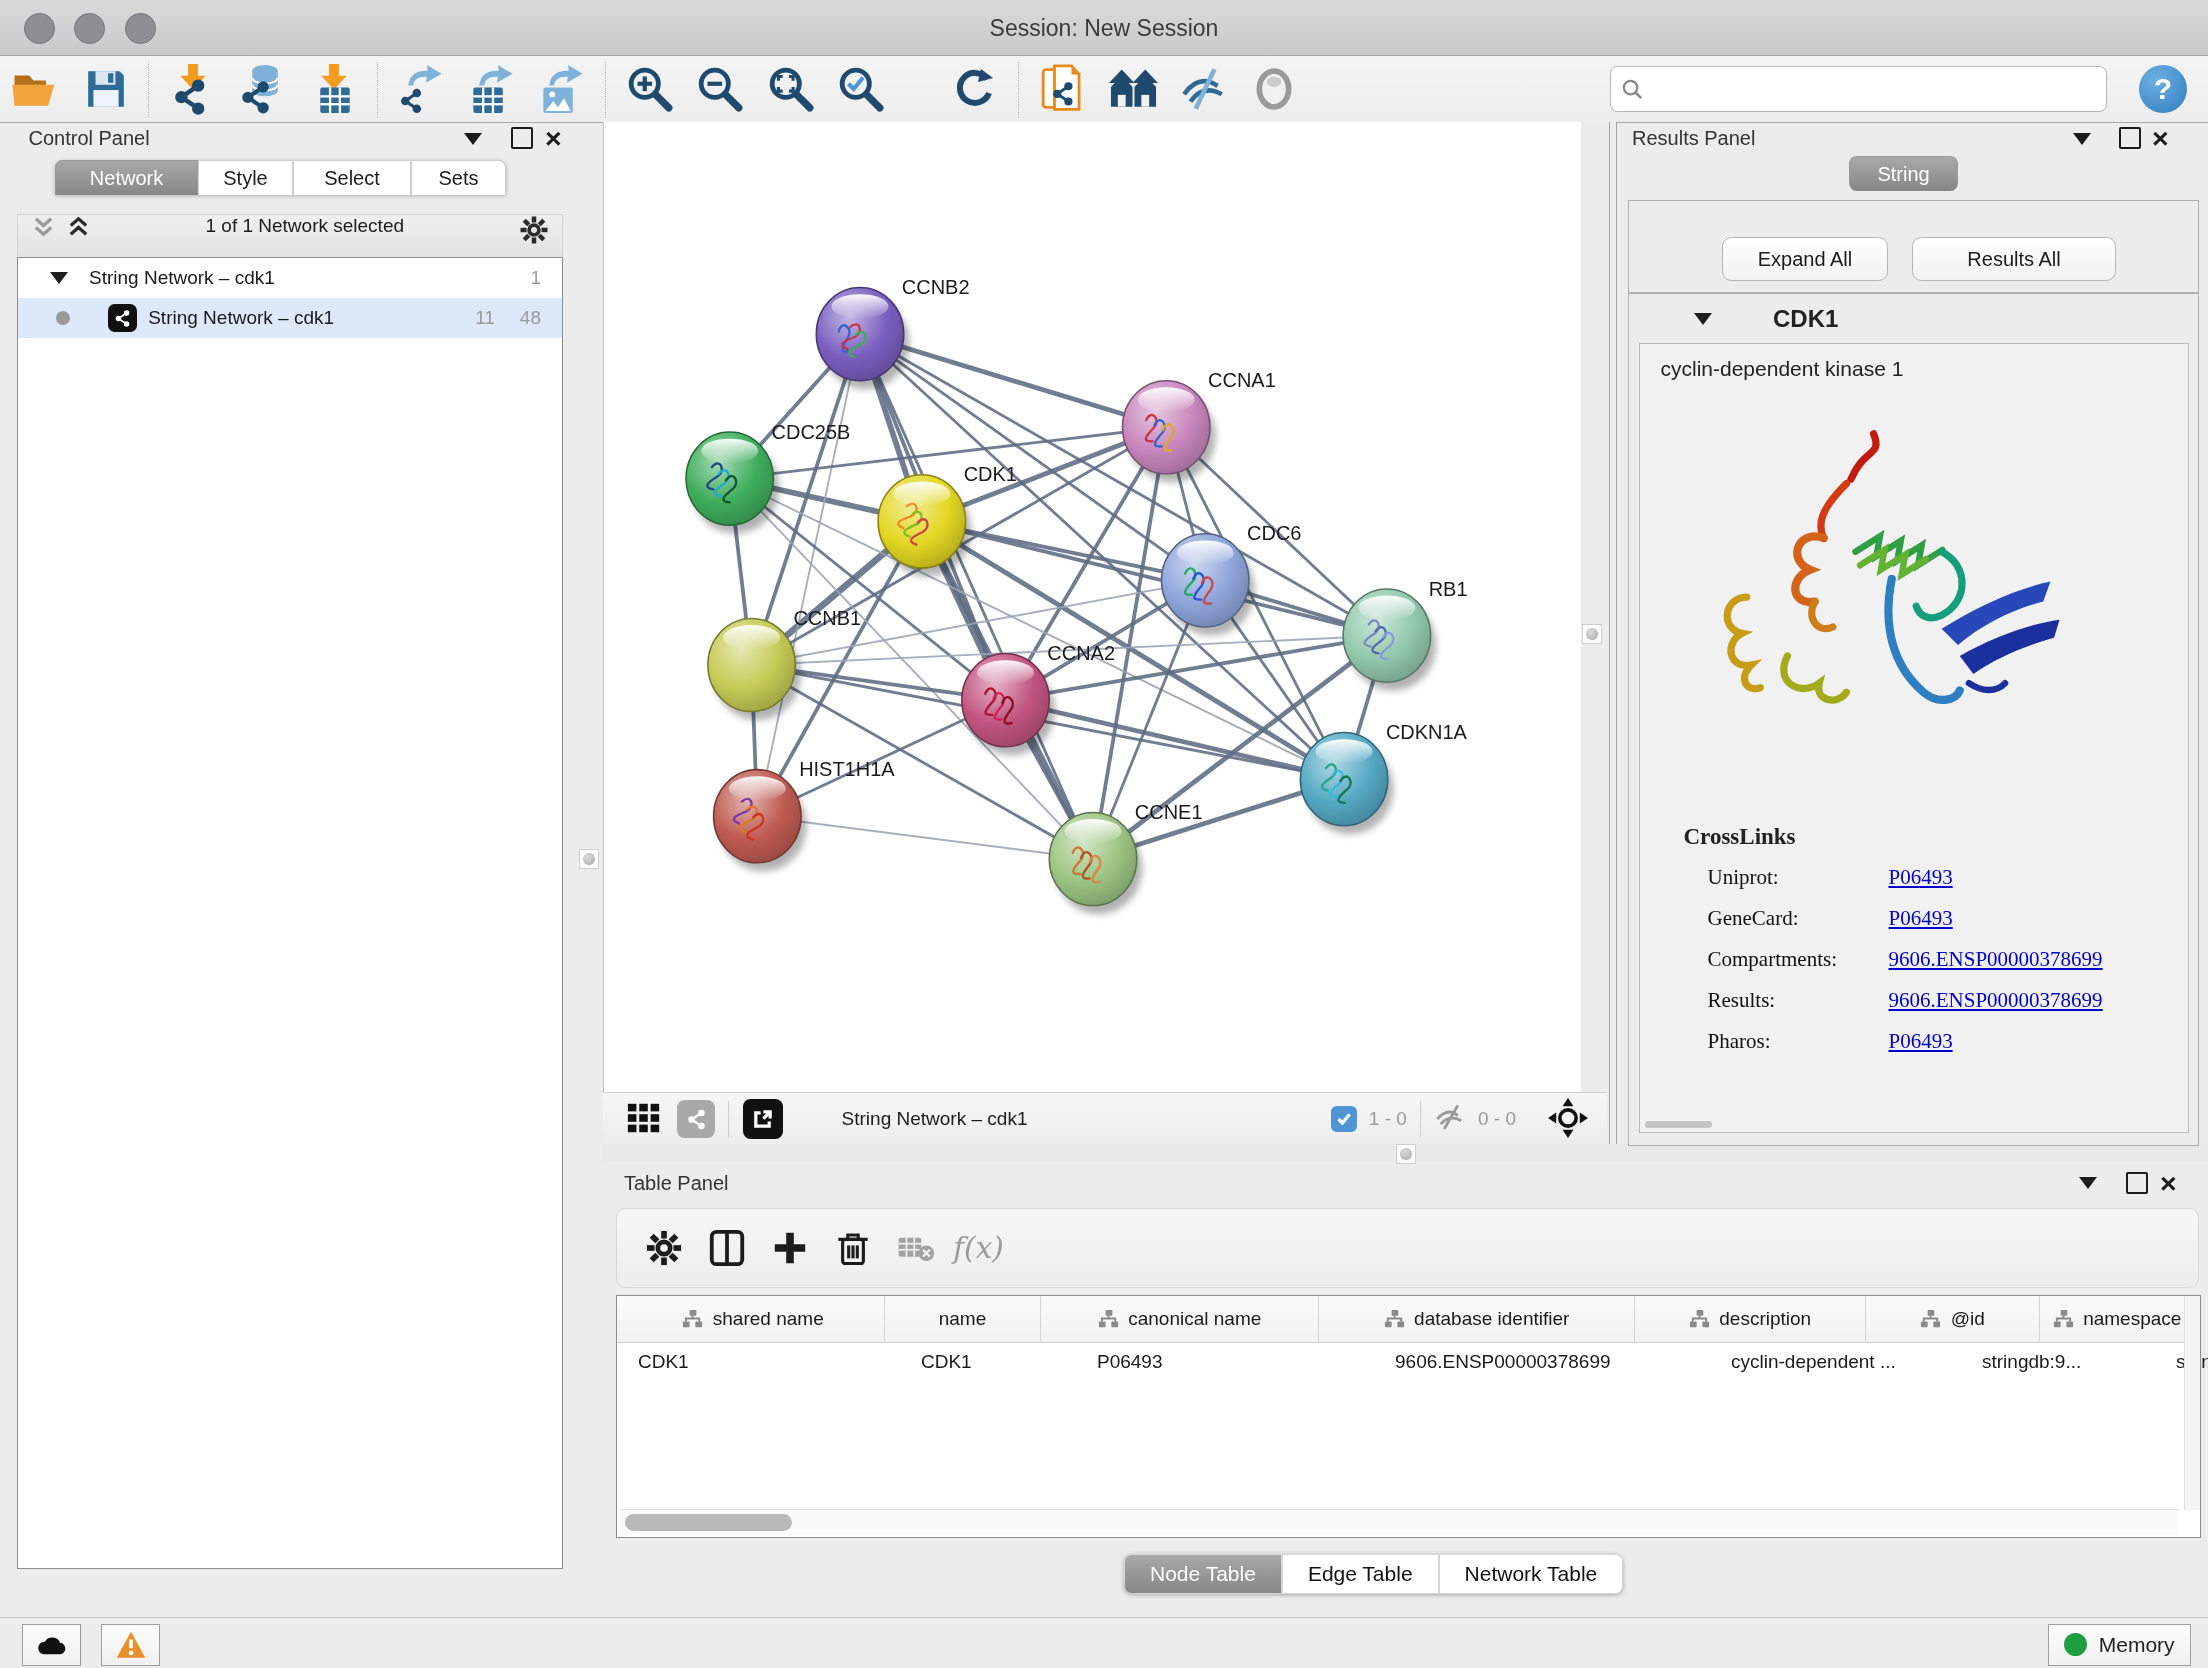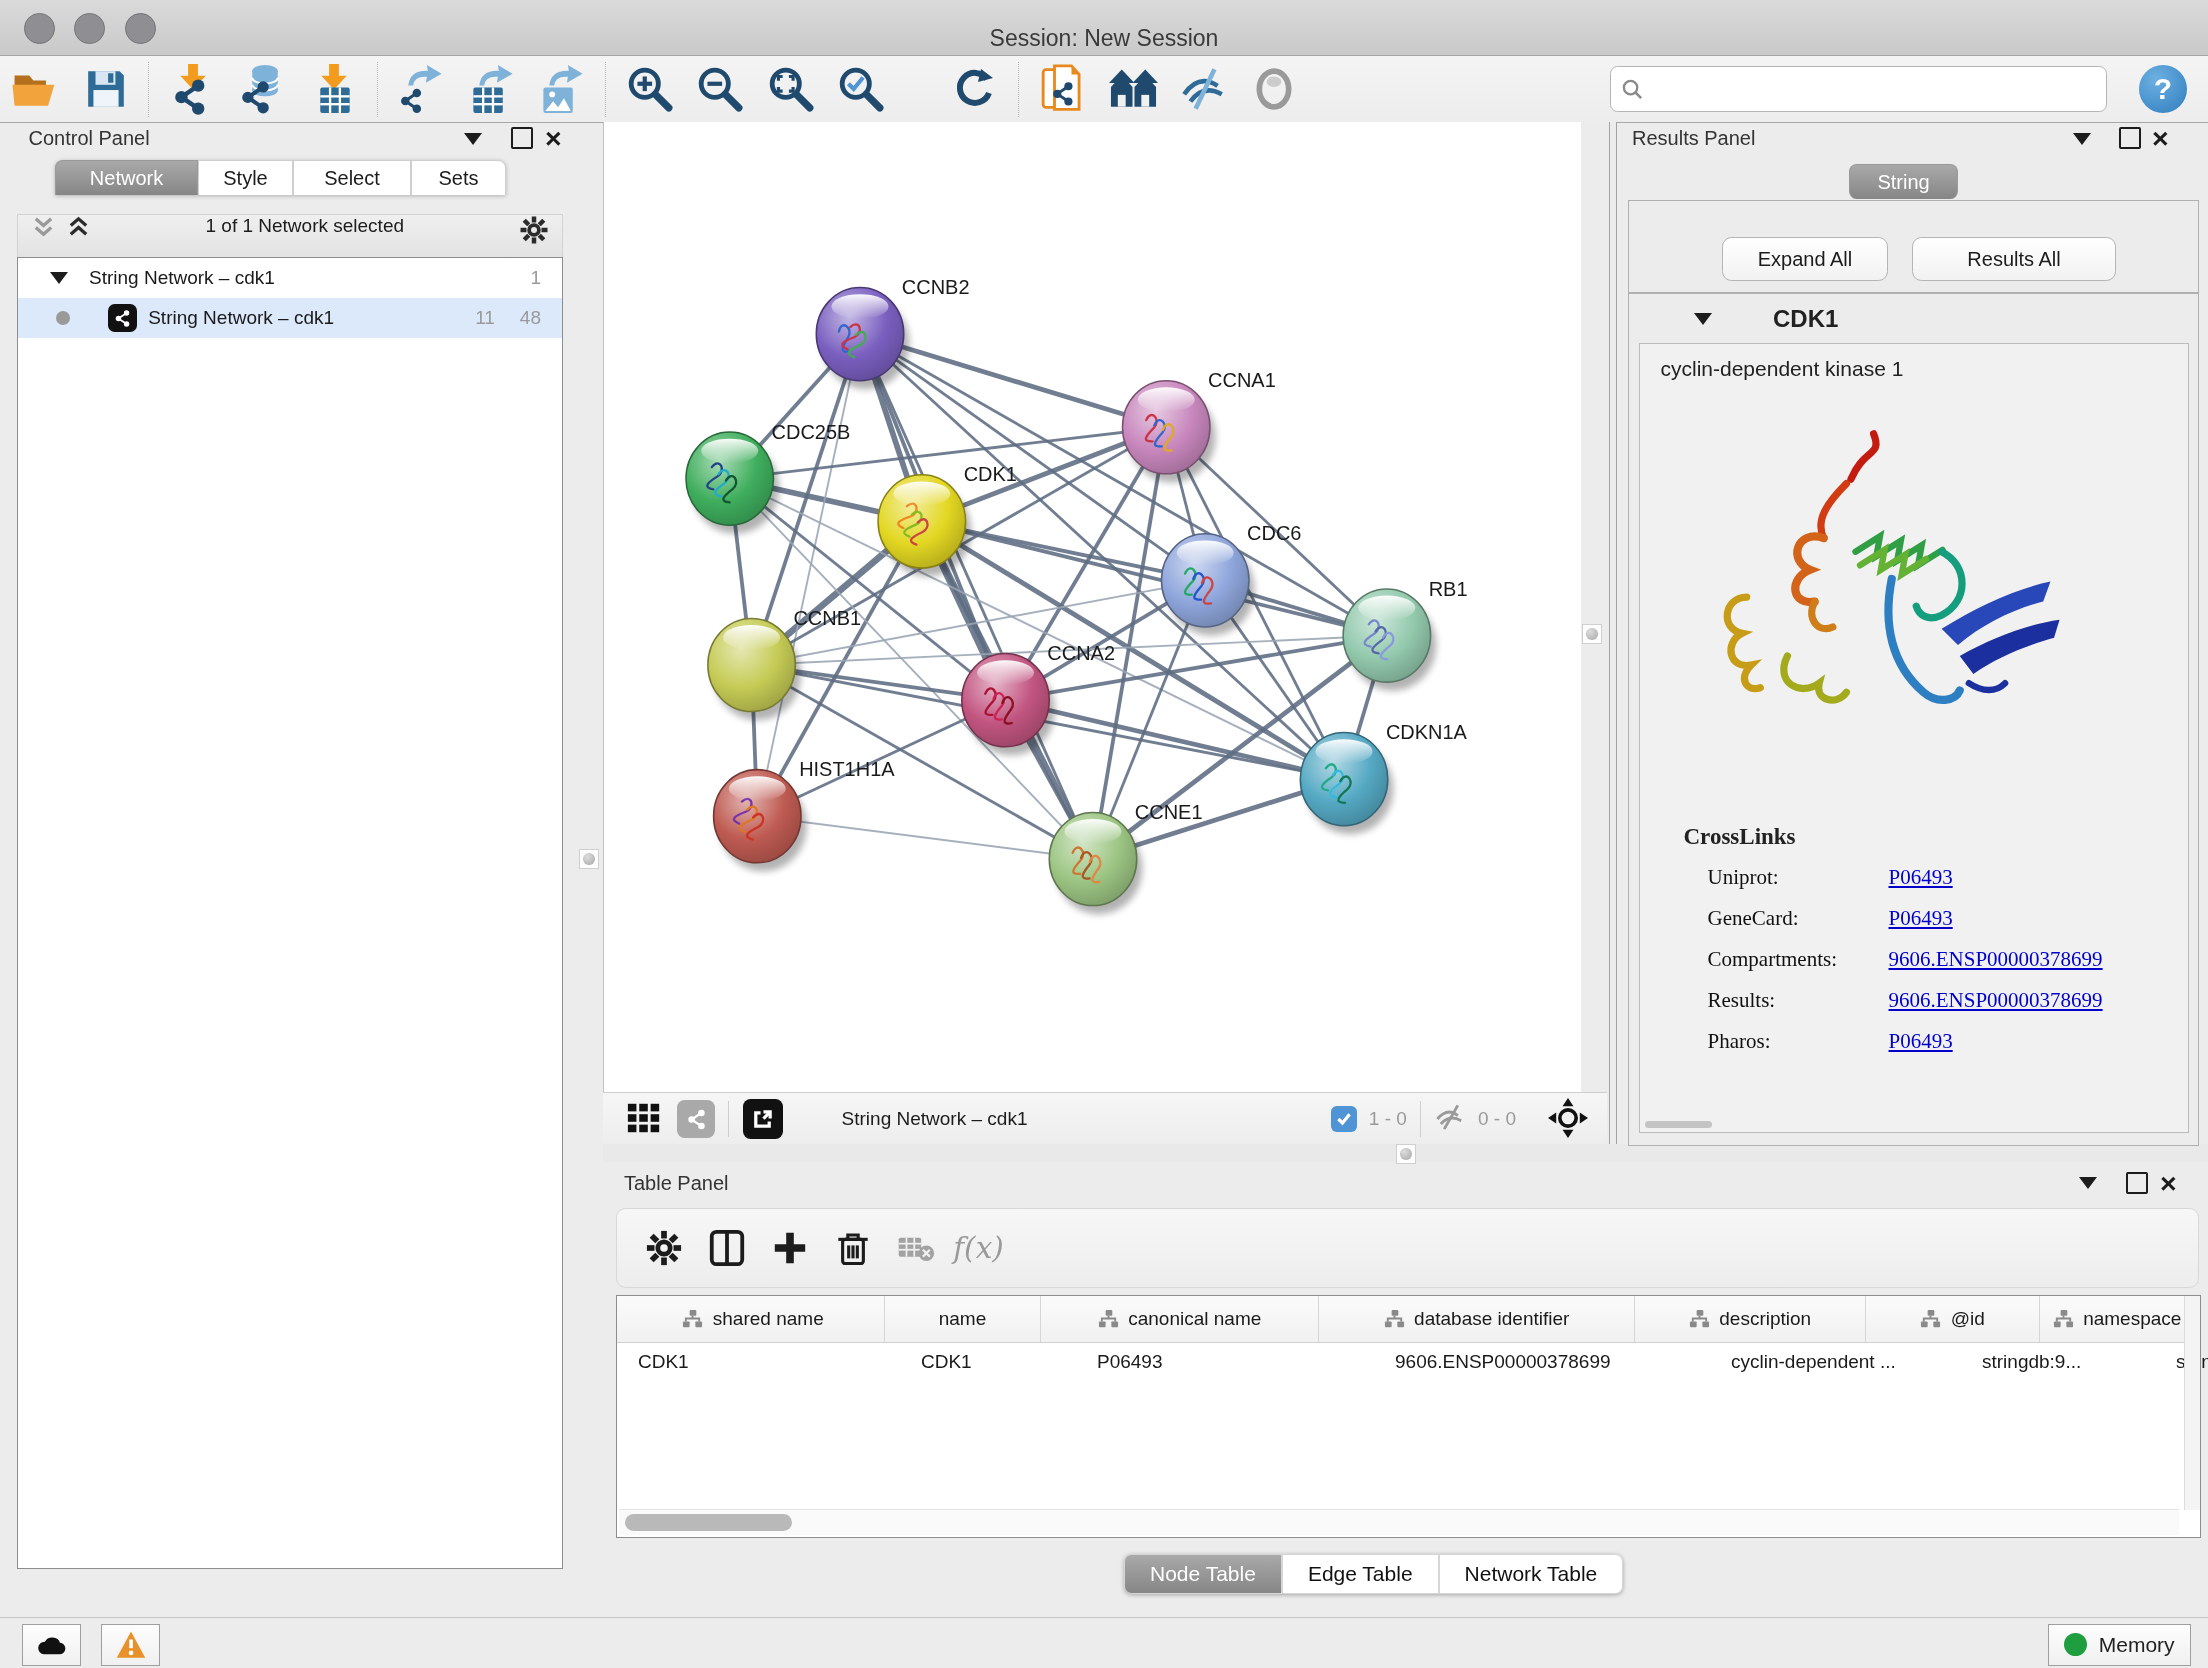--- a/index.html
+++ b/index.html
@@ -4,21 +4,21 @@
 <style>
   html,body{margin:0;padding:0;}
   body{width:2208px;height:1668px;position:relative;background:#ececec;
        font-family:"Liberation Sans",sans-serif;color:#222;overflow:hidden;}
   .abs{position:absolute;}
   
   .titlebar{left:0;top:0;width:2208px;height:55px;
     background:linear-gradient(#dadada,#c9c9c9);border-bottom:1px solid #a6a6a6;}
   .tl-dot{position:absolute;top:13.3px;width:28.5px;height:28.5px;border-radius:50%;
     background:#8e8e93;border:1px solid #767679;}
-  .win-title{position:absolute;top:25px;left:0;width:100%;text-align:center;
+  .win-title{position:absolute;top:15px;left:0;width:100%;text-align:center;
     font-size:23px;color:#3a3a3a;}
   
   .toolbar{left:0;top:56px;width:2208px;height:66px;background:linear-gradient(#f4f4f4,#ededed);
     border-bottom:1px solid #a8a8a8;display:flex;align-items:center;}
   .tbi{width:59px;height:53px;margin:0 5.7px;display:flex;align-items:center;justify-content:center;}
   .tbsep{width:1px;height:55px;margin:0 7.6px;border-left:1.9px dotted #b3b3b3;}
   .tbgap{width:44px;}
   .tbspacer{flex:1;}
   .searchbox{width:476px;height:44px;background:#fff;border:1px solid #b5b5b5;border-radius:7.6px;
     display:flex;align-items:center;padding:0 9.5px;margin-right:32px;}
@@ -711,21 +711,21 @@
 
 <div class="abs panel-title" style="left:1632px;top:127px">Results Panel</div>
 <span class="abs pctl" style="left:2073px;top:133px">
     <span class="tri-down"></span>
   </span>
 <span class="abs pctl" style="left:2119px;top:127px">
     <span class="sq"></span>
   </span>
 <span class="abs pctl xx" style="left:2152px;top:129px">×</span>
 
-<div class="abs tab sel" style="left:1849px;top:164px;width:107px;border-radius:7.6px">String</div>
+<div class="abs tab sel" style="left:1849px;top:156px;width:107px;border-radius:7.6px">String</div>
 
 <div class="abs rp-box" style="left:1628px;top:200px;width:569px;height:91px">
   <div class="btn abs" style="left:93px;top:36px;width:164px;height:42px">Expand All</div>
   <div class="btn abs" style="left:283px;top:36px;width:202px;height:42px">Results All</div>
 </div>
 
 <div class="abs rp-box" style="left:1628px;top:293px;width:569px;height:851px">
   <div style="height:49px;display:flex;align-items:center">
     <span class="tri-down" style="margin-left:65px"></span>
     <span style="margin-left:61px;font-size:24px;font-weight:bold">CDK1</span>

